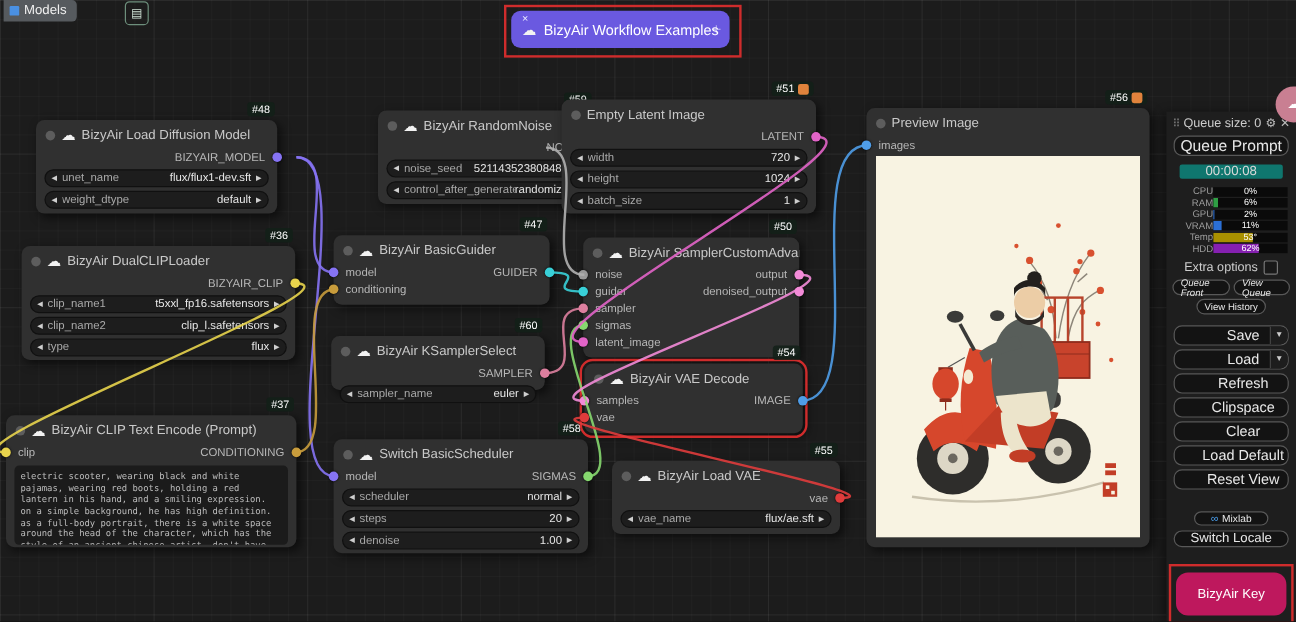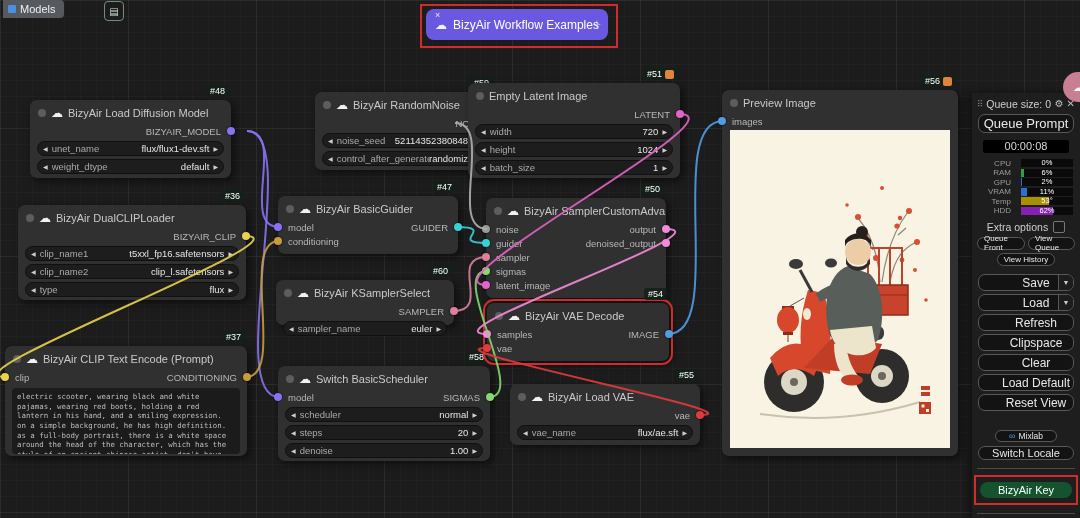--- a/index.html
+++ b/index.html
@@ -57,44 +57,44 @@
   #sidepanel{position:absolute;right:0;top:93px;width:108px;bottom:0;background:#1e1e1e;
     box-shadow:-3px 0 8px rgba(0,0,0,.45);padding:4px 5px;box-sizing:border-box;z-index:40;
     display:flex;flex-direction:column;}
   .sp-head{display:flex;align-items:center;gap:3px;color:#cdcdcd;font-size:10.5px;height:15px;}
   .sp-head .grip{color:#777;font-size:9px;letter-spacing:-1px;}
   .sp-head .qlabel{flex:1;text-align:center;}
   .sp-head .gear,.sp-head .close{color:#bbb;font-size:10px;}
   .btn{background:#131313;border:1px solid #585858;border-radius:7px;color:#e8e8e8;
     display:flex;align-items:center;justify-content:center;box-sizing:border-box;}
   .qprompt{height:21px;font-size:13px;margin:4px 1px 0;}
-  .timer{height:15px;margin:7px 6px 0;background:#000000;color:#d8d8d8;font-size:11px;
+  .timer{height:15px;margin:7px 6px 0;background:#0f766e;color:#d8d8d8;font-size:11px;
     display:flex;align-items:center;justify-content:center;border-radius:2px;}
   .stats{margin:6px 2px 0;}
   .stat-row{display:flex;align-items:center;height:9px;margin-bottom:0.5px;}
-  .stat-label{width:32px;text-align:right;font-size:8px;color:#9a9a9a;padding-right:10px;}
+  .stat-label{width:32px;text-align:right;font-size:8px;color:#9a9a9a;padding-right:0;}
   .stat-bar{position:relative;flex:1;height:8px;background:#0a0a0a;overflow:hidden;}
   .stat-fill{position:absolute;left:0;top:0;bottom:0;}
   .stat-val{position:absolute;left:0;right:0;top:0;text-align:center;font-size:7.5px;color:#fff;line-height:8px;}
   .extra-row{display:flex;align-items:center;justify-content:center;gap:5px;margin-top:5px;
     color:#cdcdcd;font-size:10.5px;}
   .checkbox{width:10px;height:10px;background:#191919;border:1px solid #777;border-radius:2px;}
-  .qv-row{display:flex;gap:3px;margin-top:4px;justify-content:center;}
+  .qv-row{display:flex;gap:3px;margin-top:4px;justify-content:center;font-style:italic;}
   .small-btn{height:13px;font-size:8px;border-radius:8px;padding:0 6px;}
   .history-row{display:flex;justify-content:center;margin-top:3px;}
   .big-btn{height:17px;font-size:12px;margin:1.5px 1px;position:relative;padding-left:20px;}
   .big-btn .dd{position:absolute;right:0;top:0;bottom:0;width:14px;border-left:1px solid #585858;
     display:flex;align-items:center;justify-content:center;font-size:7px;color:#ccc;background:#1d1d1d;border-radius:0 6px 6px 0;}
   #bigbtns{margin-top:7px;display:flex;flex-direction:column;}
   .mixlab-btn{height:13px;width:62px;font-size:8.5px;border-radius:7px;align-self:center;margin-top:17px;gap:3px;}
   .mixlab-inf{color:#4a9ce8;font-size:9px;}
   .locale-btn{height:16px;font-size:11px;margin:4px 1px 0;}
   .divider{height:1px;background:#4a4a4a;margin:8px 0 0;}
   .key-annot{border:2px solid #cf2c2c;margin:6px -3px 0;padding:5px 4px;}
-  .key-btn{height:16px;border-radius:10px;background:#14532d;color:#fff;font-size:11px;
+  .key-btn{height:36px;border-radius:10px;background:#be185d;color:#fff;font-size:11px;
     display:flex;align-items:center;justify-content:center;}
 </style>
 </head>
 <body>
 
 <div id="screen">
 
   <div class="models-btn">
     <span class="models-sq"></span>
     <span>Models</span>

